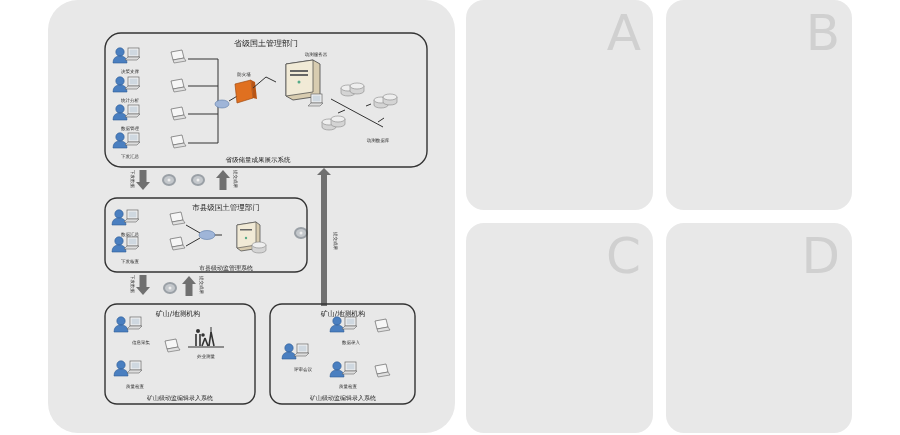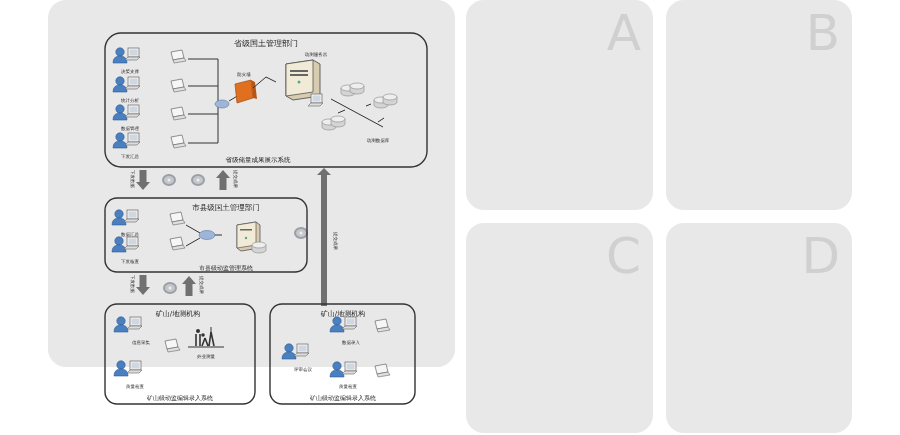--- a/index.html
+++ b/index.html
@@ -1,19 +1,19 @@
 <!DOCTYPE html>
 <html><head>
 <meta charset="utf-8">
 <style>
   html, body { margin: 0; padding: 0; background: #ffffff; }
   body { width: 900px; height: 435px; position: relative; overflow: hidden;
          font-family: "DejaVu Sans", sans-serif; }
   .panel { position: absolute; background: #e8e8e8; border-radius: 18px; }
-  .main-panel { left: 48px; top: 0; width: 407px; height: 367px; border-radius: 18px; }
+  .main-panel { left: 48px; top: 0; width: 407px; height: 433px; border-radius: 30px; }
   .opt { width: 187px; height: 210px; cursor: pointer; }
   .opt-a { left: 466px; top: 0; }
   .opt-b { left: 666px; top: 0; width: 186px; }
   .opt-c { left: 466px; top: 223px; }
   .opt-d { left: 666px; top: 223px; width: 186px; }
   .opt-letter { position: absolute; right: 12px; top: 8px; font-family: "DejaVu Sans", sans-serif;
                 font-size: 50px; color: #d0d0d0; line-height: 1; font-weight: normal; }
   svg { position: absolute; left: 0; top: 0; }
   .lbl { font-family: "DejaVu Sans", sans-serif; fill: #222; }
   .box { fill: none; stroke: #333; stroke-width: 1.4; }

